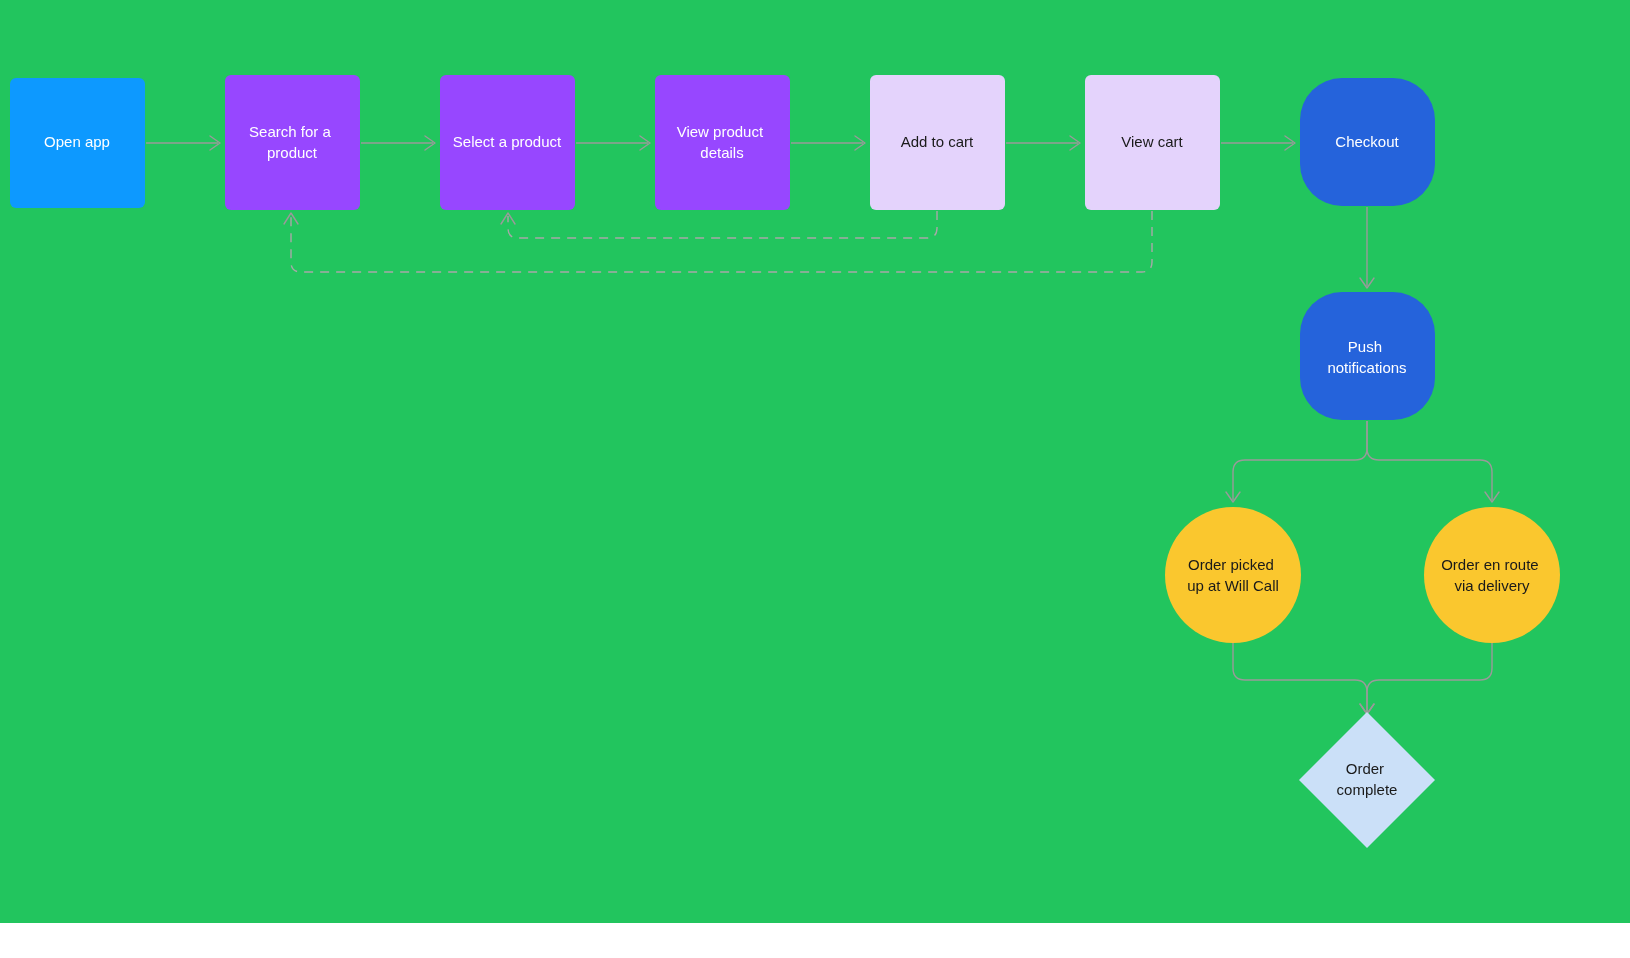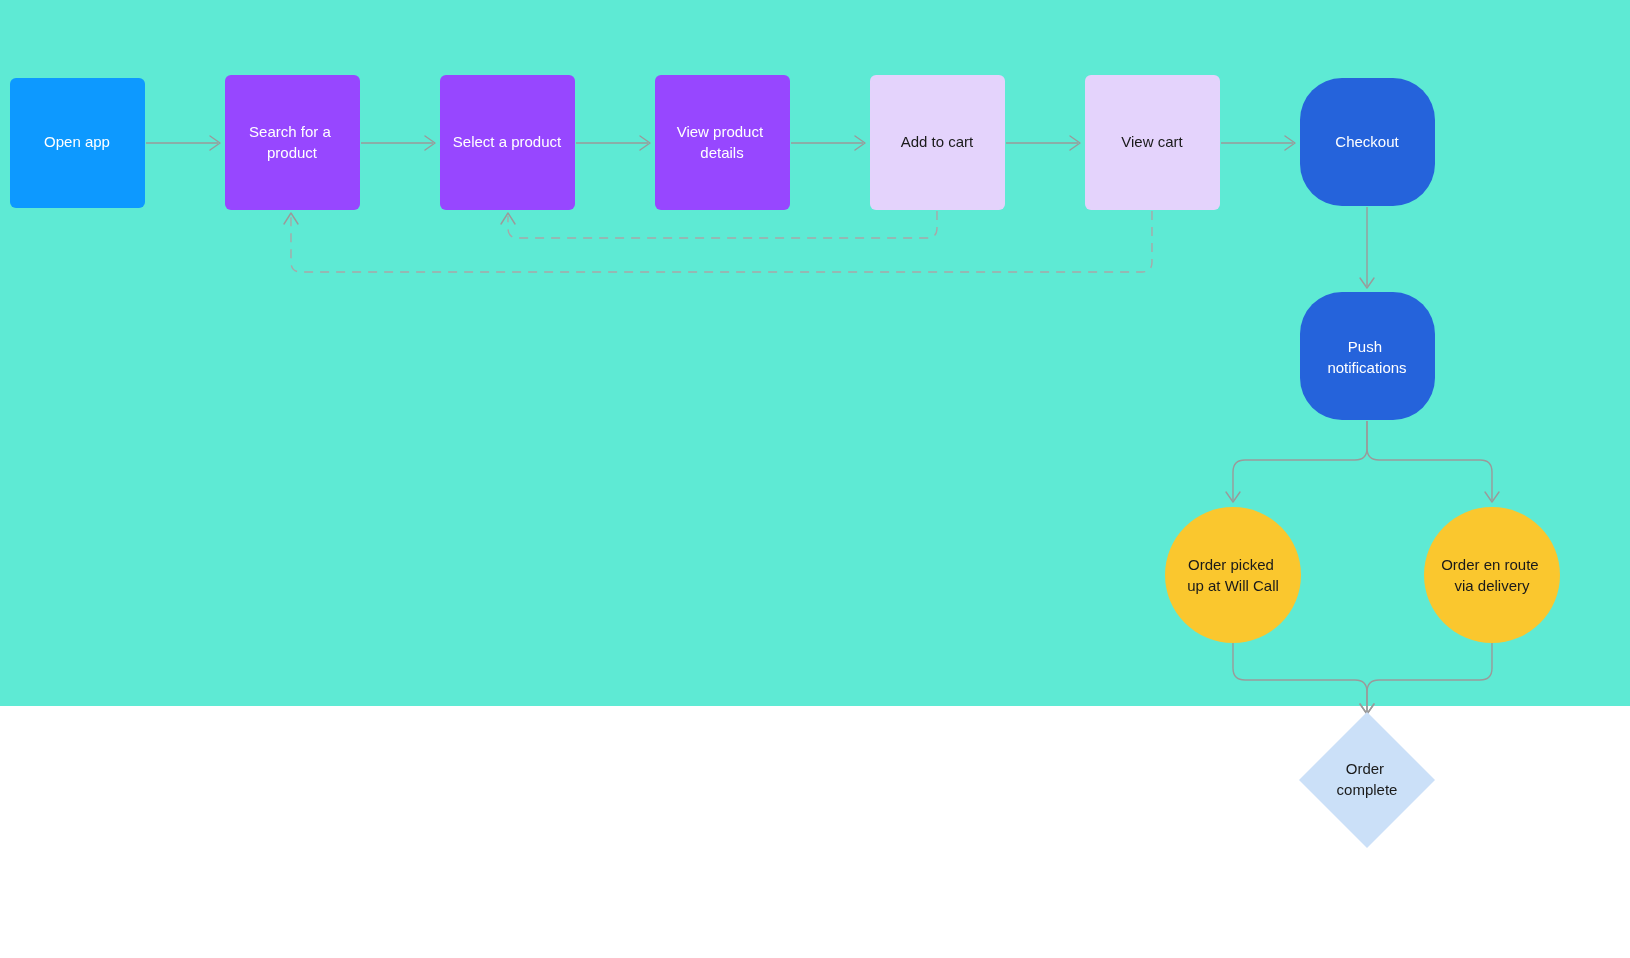--- a/index.html
+++ b/index.html
@@ -9,22 +9,22 @@
   }
   body {
     width: 1630px;
     height: 958px;
     font-family: "Liberation Sans", sans-serif;
     overflow: hidden;
   }
   #flow-canvas {
     position: relative;
     width: 1630px;
-    height: 706px;
-    background: #5eead4;
+    height: 923px;
+    background: #22c55e;
   }
   svg.flow-svg {
     position: absolute;
     top: 0;
     left: 0;
     width: 1630px;
     height: 958px;
   }
   .node-label {
     font-family: "Liberation Sans", sans-serif;

